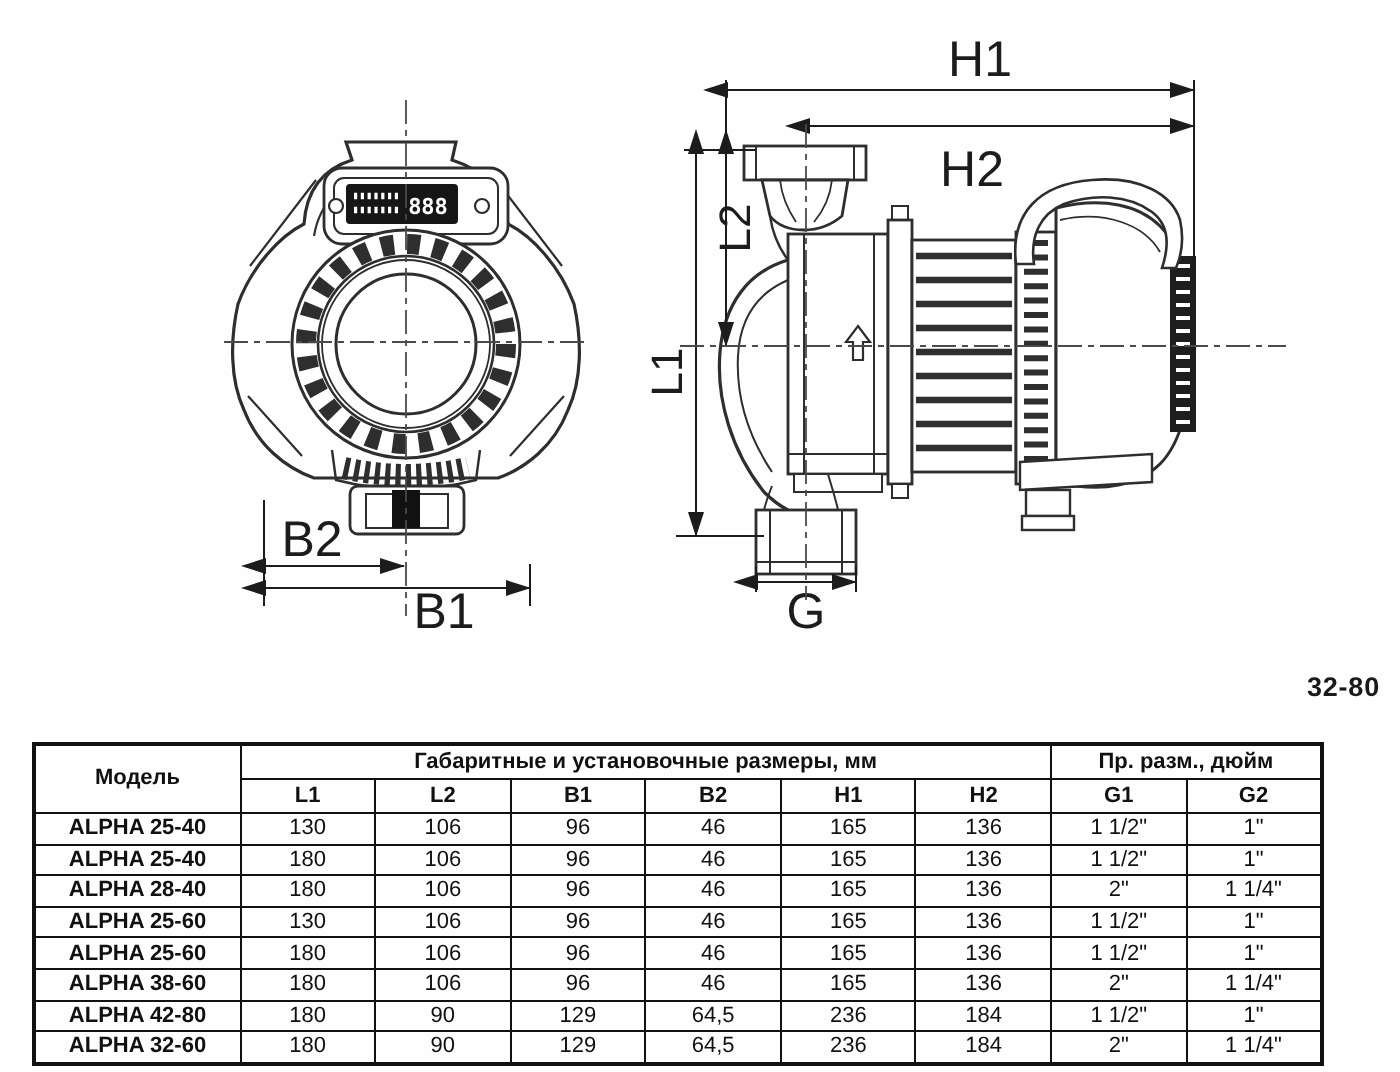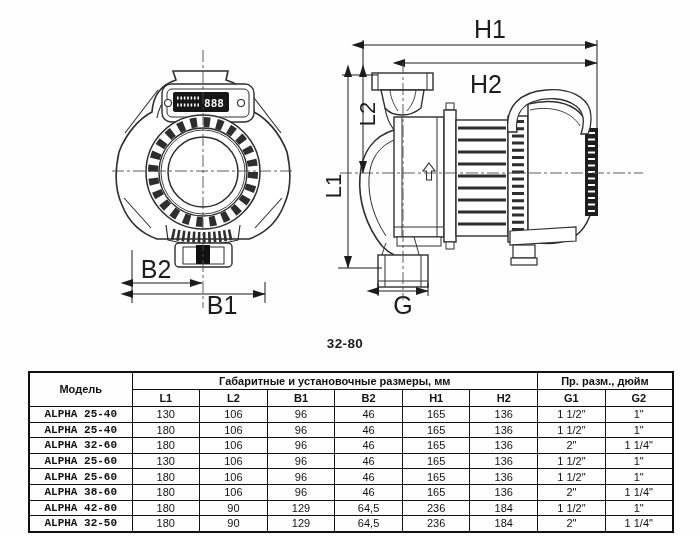--- a/index.html
+++ b/index.html
@@ -1,28 +1,28 @@
 <!DOCTYPE html>
 <html><head>
 <meta charset="utf-8">
 <style>
   html,body{margin:0;padding:0;}
   body{width:700px;height:536px;background:#ffffff;position:relative;overflow:hidden;
        font-family:"Liberation Sans",sans-serif;}
   .stage{position:absolute;left:0;top:0;width:700px;height:536px;background:#fefefe;}
   svg{position:absolute;left:0;top:0;}
-  .caption{position:absolute;left:0;top:336px;width:690px;text-align:center;
+  .caption{position:absolute;left:0;top:336px;width:690px;text-align:right;
            font-size:13.5px;font-weight:bold;color:#1a1a1a;letter-spacing:.4px;}
-  table.spec{position:absolute;left:28px;top:371px;width:644px;border-collapse:collapse;
+  table.spec{position:absolute;left:16px;top:371px;width:644px;border-collapse:collapse;
              table-layout:fixed;border:2px solid #111;}
   table.spec th,table.spec td{border:1px solid #111;padding:0;text-align:center;
              vertical-align:middle;color:#111;overflow:hidden;white-space:nowrap;}
   table.spec th{font-size:11px;font-weight:bold;height:16px;line-height:15px;}
   table.spec td{font-size:11px;font-weight:normal;height:14.6px;line-height:14px;}
-  table.spec td.model{font-weight:bold;font-family:Liberation Mono, monospace;}
+  table.spec td.model{font-weight:bold;}
   .dimlbl{font-family:"Liberation Sans",sans-serif;font-size:25px;fill:#1c1c1c;}
   .dimlbl-sm{font-family:"Liberation Sans",sans-serif;font-size:22px;fill:#1c1c1c;}
   .seg{font-family:"DejaVu Sans Mono",monospace;font-size:11px;font-weight:bold;fill:#fff;}
 </style>
 </head>
 <body>
 
 <div class="stage">
 
   <svg width="700" height="365" viewBox="0 0 700 365">
@@ -211,21 +211,21 @@
         <td>180</td>
         <td>106</td>
         <td>96</td>
         <td>46</td>
         <td>165</td>
         <td>136</td>
         <td>1 1/2"</td>
         <td>1"</td>
       </tr>
       <tr>
-        <td class="model">ALPHA 32-60</td>
+        <td class="model">ALPHA 28-40</td>
         <td>180</td>
         <td>106</td>
         <td>96</td>
         <td>46</td>
         <td>165</td>
         <td>136</td>
         <td>2"</td>
         <td>1 1/4"</td>
       </tr>
       <tr>
@@ -266,21 +266,21 @@
         <td>180</td>
         <td>90</td>
         <td>129</td>
         <td>64,5</td>
         <td>236</td>
         <td>184</td>
         <td>1 1/2"</td>
         <td>1"</td>
       </tr>
       <tr>
-        <td class="model">ALPHA 32-50</td>
+        <td class="model">ALPHA 32-60</td>
         <td>180</td>
         <td>90</td>
         <td>129</td>
         <td>64,5</td>
         <td>236</td>
         <td>184</td>
         <td>2"</td>
         <td>1 1/4"</td>
       </tr>
     </tbody>

